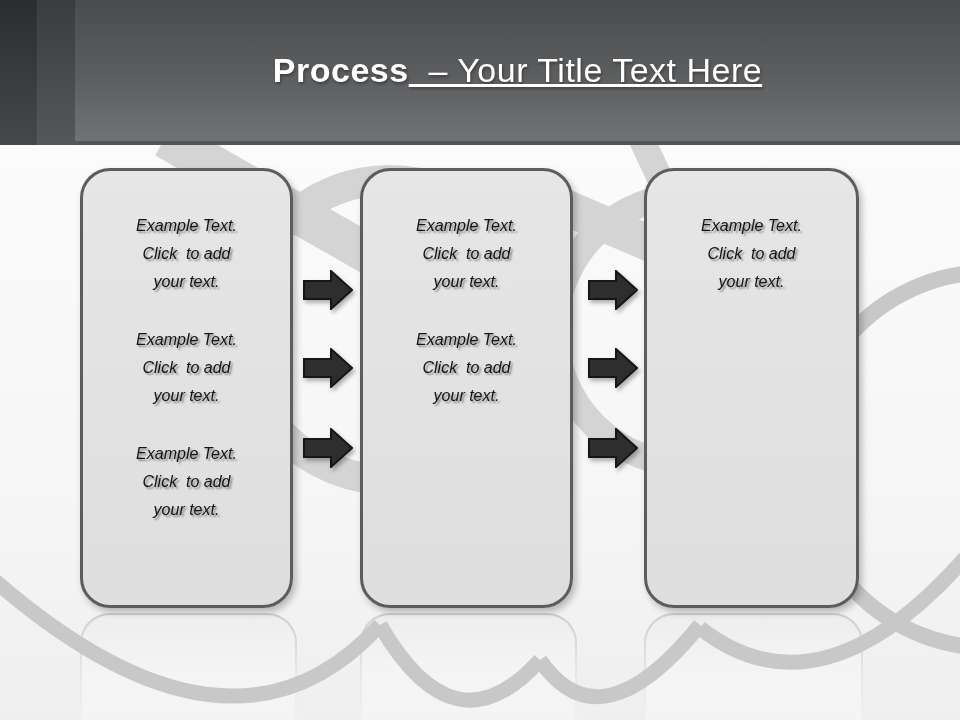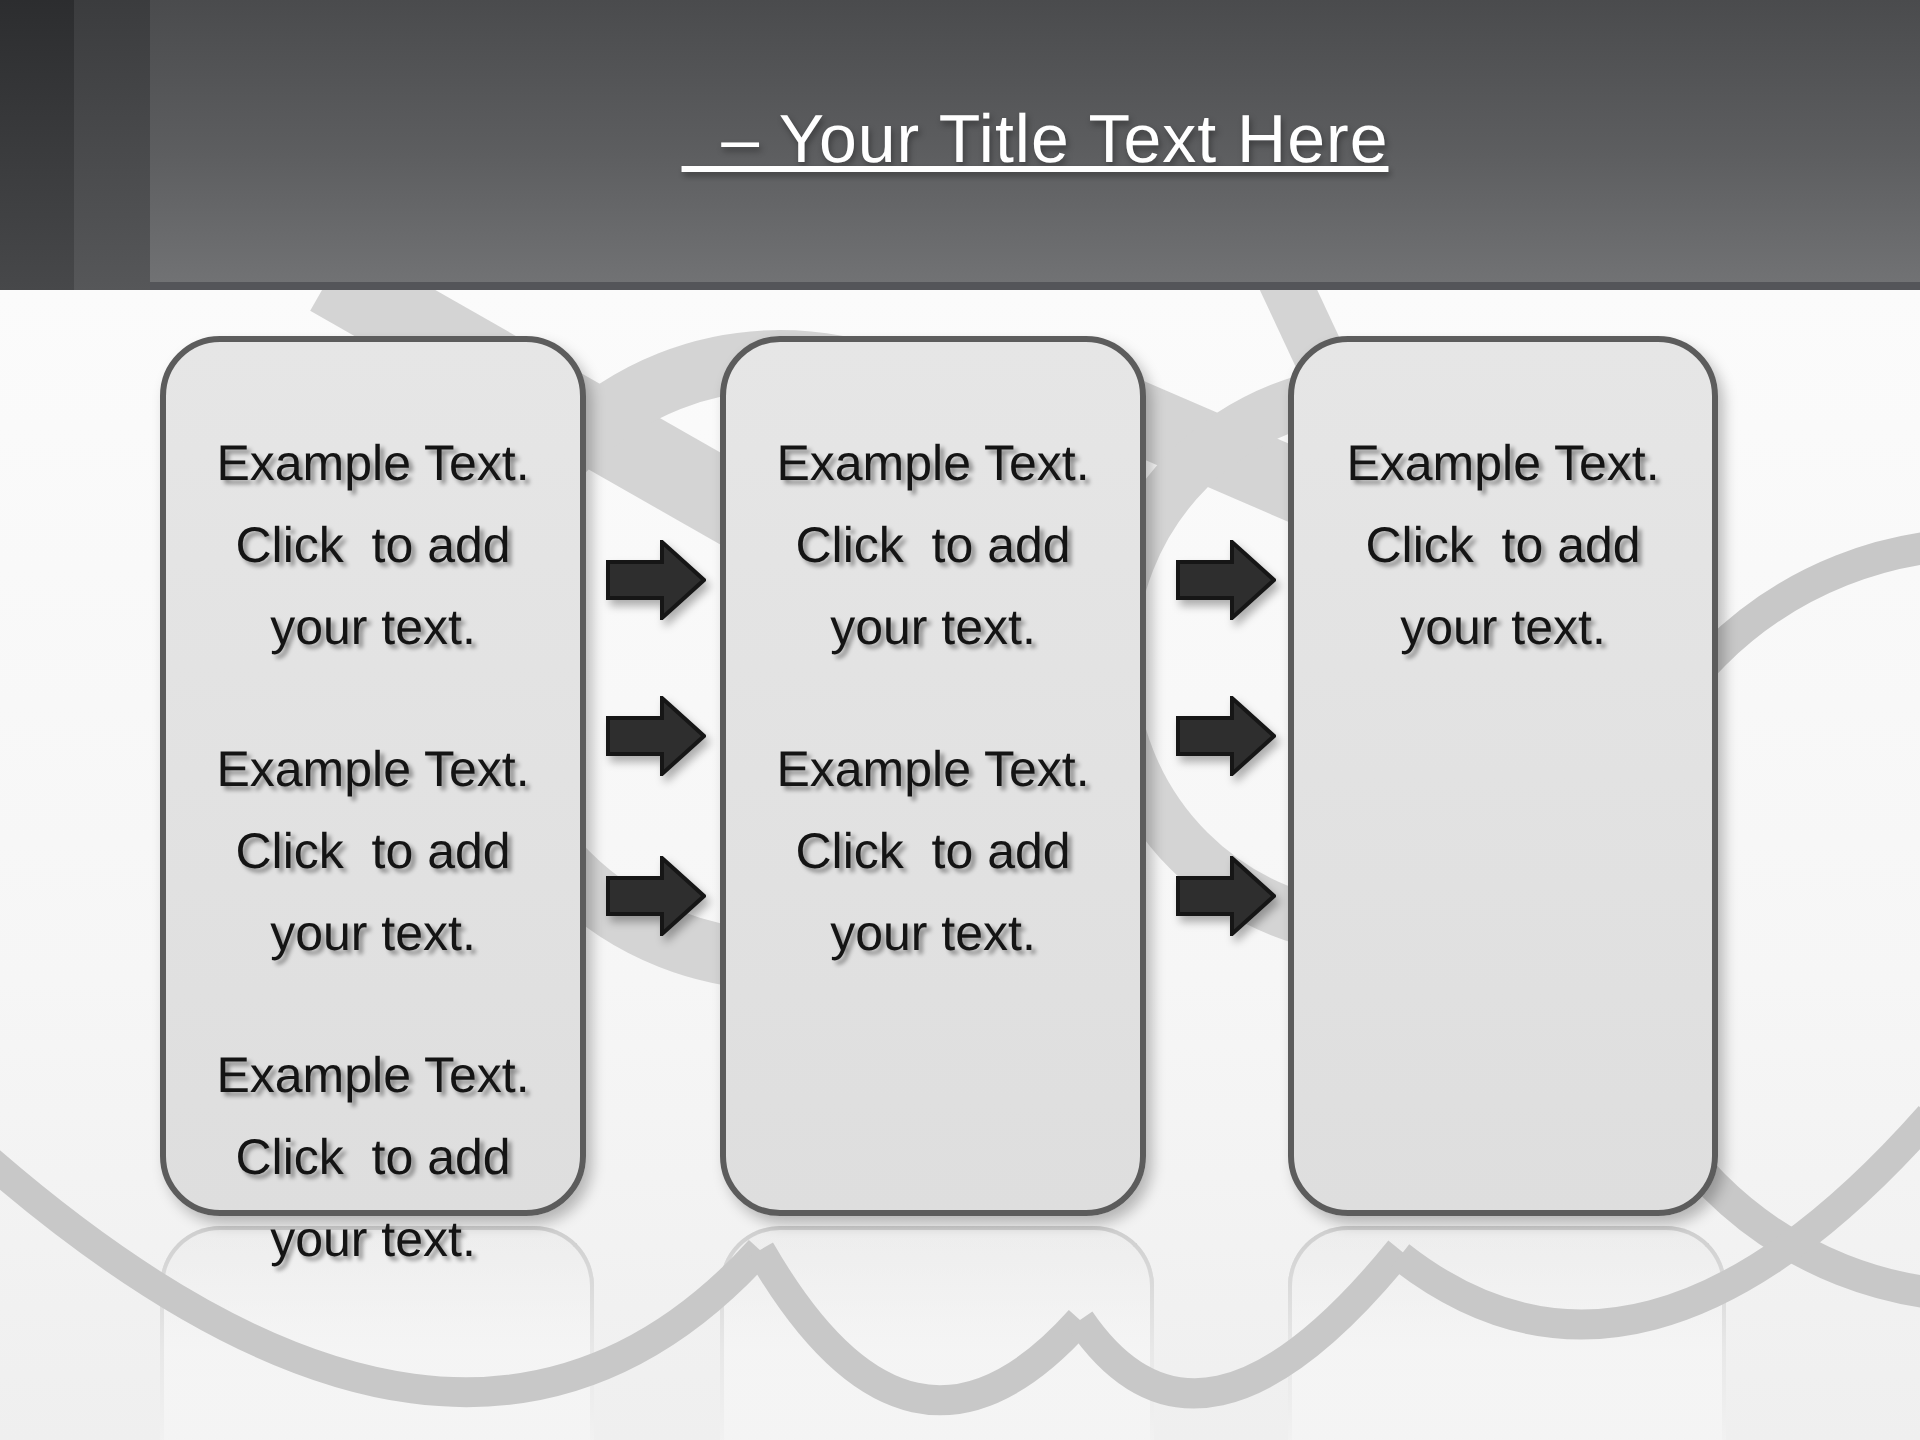--- a/index.html
+++ b/index.html
@@ -55,21 +55,21 @@
     position:absolute; top:23px; height:440px; box-sizing:border-box; z-index:3;
     border:3px solid var(--box-border,#5c5c5c); border-radius:30px;
     background:linear-gradient(180deg, var(--box-fill,#e6e6e6) 0%, #dedede 100%);
     box-shadow:3px 4px 7px rgba(0,0,0,0.25);
     padding:41px 10px 0; text-align:center;
   }
   .box-1 { left:80px;  width:213px; }
   .box-2 { left:360px; width:213px; }
   .box-3 { left:644px; width:215px; }
   .process-box p {
-    margin:0 0 30px; font-size:25px; line-height:41px;
+    margin:0 0 30px; font-style:italic; font-size:16px; line-height:28px;
     color:var(--text-color,#141414); white-space:pre-wrap;
     text-shadow:2px 2px 2px rgba(0,0,0,0.40);
   }
 
   
   .arrow {
     position:absolute; width:50px; height:40px; z-index:4;
     filter:drop-shadow(2px 3px 2px rgba(0,0,0,0.30));
   }
   .col-left  { left:303px; }
@@ -78,20 +78,21 @@
 </style>
 </head>
 <body>
 
 <div class="slide">
 
   <header class="title-bar">
     <div class="edge-band band-1"></div>
     <div class="edge-band band-2"></div>
     <h1 class="slide-title">
+      <span class="title-bold">Process</span>
         <span class="title-rest">  – Your Title Text Here</span>
     </h1>
   </header>
 
   <div class="canvas">
 
     <div class="reflection refl-1"></div>
     <div class="reflection refl-2"></div>
     <div class="reflection refl-3"></div>
 

